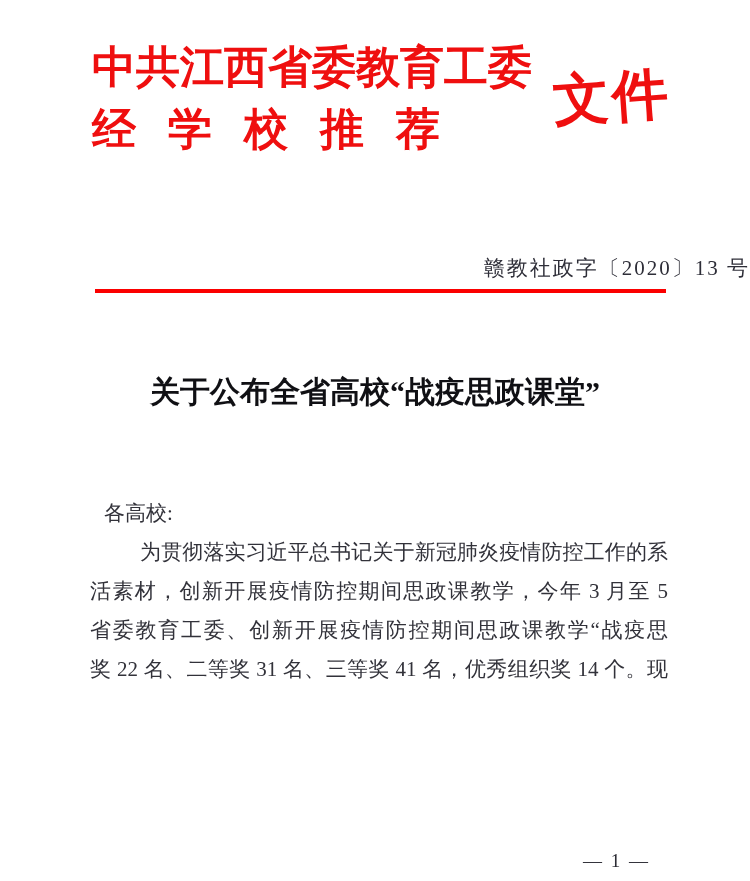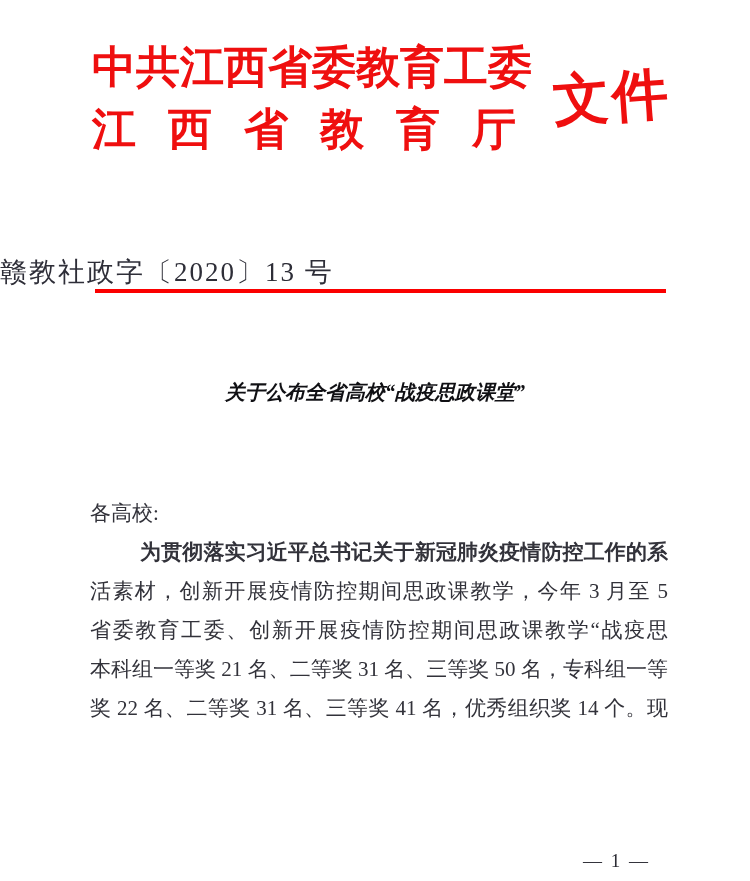--- a/index.html
+++ b/index.html
@@ -48,107 +48,106 @@
     white-space: nowrap;
     transform: rotate(-4deg);
   }
 
   
   .doc-number {
     position: absolute;
     top: 254px;
     left: 0;
     width: 750px;
-    text-align: left;
-    font-size: 27px;
+    text-align: right;
+    font-size: 21px;
     letter-spacing: 2px;
     color: #2e2e38;
   }
   .red-rule {
     position: absolute;
     top: 289px;
     left: 95px;
     width: 571px;
     height: 4px;
     background: #fb0000;
   }
 
   
   .title {
     position: absolute;
     top: 372px;
     left: 0;
     width: 750px;
     margin: 0;
     text-align: center;
-    font-size: 20px;
+    font-size: 30px;
     line-height: 40px;
     font-weight: bold;
     color: #101014;
-    font-style: italic;
   }
   .title-line { display: block; }
 
   
   .doc-body {
     position: absolute;
     top: 494px;
     left: 90px;
     width: 578px;
     font-size: 21px;
     line-height: 39px;
     color: #32323a;
   }
   .salutation {
     text-align: left;
+    margin-left: 14px;
   }
   .bline {
     text-align: justify;
     text-align-last: justify;
     text-justify: inter-character;
     overflow: hidden;
     height: 39px;
   }
-  .bline.indent { padding-left: 50px; font-weight: bold; }
+  .bline.indent { padding-left: 50px; }
 
   
   .page-number {
     position: absolute;
     top: 850px;
     right: 100px;
     font-size: 19px;
     letter-spacing: 2px;
     color: #2b2b33;
     white-space: nowrap;
   }
 </style>
 </head>
 <body>
 
 <div class="page">
 
   <header class="red-head">
     <div class="agency-line1">中共江西省委教育工委</div>
-    <div class="agency-line2">江西省教育厅</div>
+    <div class="agency-line2">经学校推荐</div>
   </header>
 
   <div class="doc-word">文件</div>
 
   <div class="doc-number">赣教社政字〔2020〕13 号</div>
 
   <div class="red-rule"></div>
 
   <h1 class="title">
     <span class="title-line">关于公布全省高校“战疫思政课堂”</span>
   </h1>
 
   <div class="doc-body">
     <div class="salutation">各高校:</div>
     <div class="bline indent">为贯彻落实习近平总书记关于新冠肺炎疫情防控工作的系</div>
     <div class="bline">活素材，创新开展疫情防控期间思政课教学，今年 3 月至 5 月，</div>
     <div class="bline">省委教育工委、创新开展疫情防控期间思政课教学“战疫思</div>
-    <div class="bline">本科组一等奖 21 名、二等奖 31 名、三等奖 50 名，专科组一等</div>
     <div class="bline">奖 22 名、二等奖 31 名、三等奖 41 名，优秀组织奖 14 个。现</div>
   </div>
 
   <div class="page-number">— 1 —</div>
 
 </div>
 
 </body></html>

